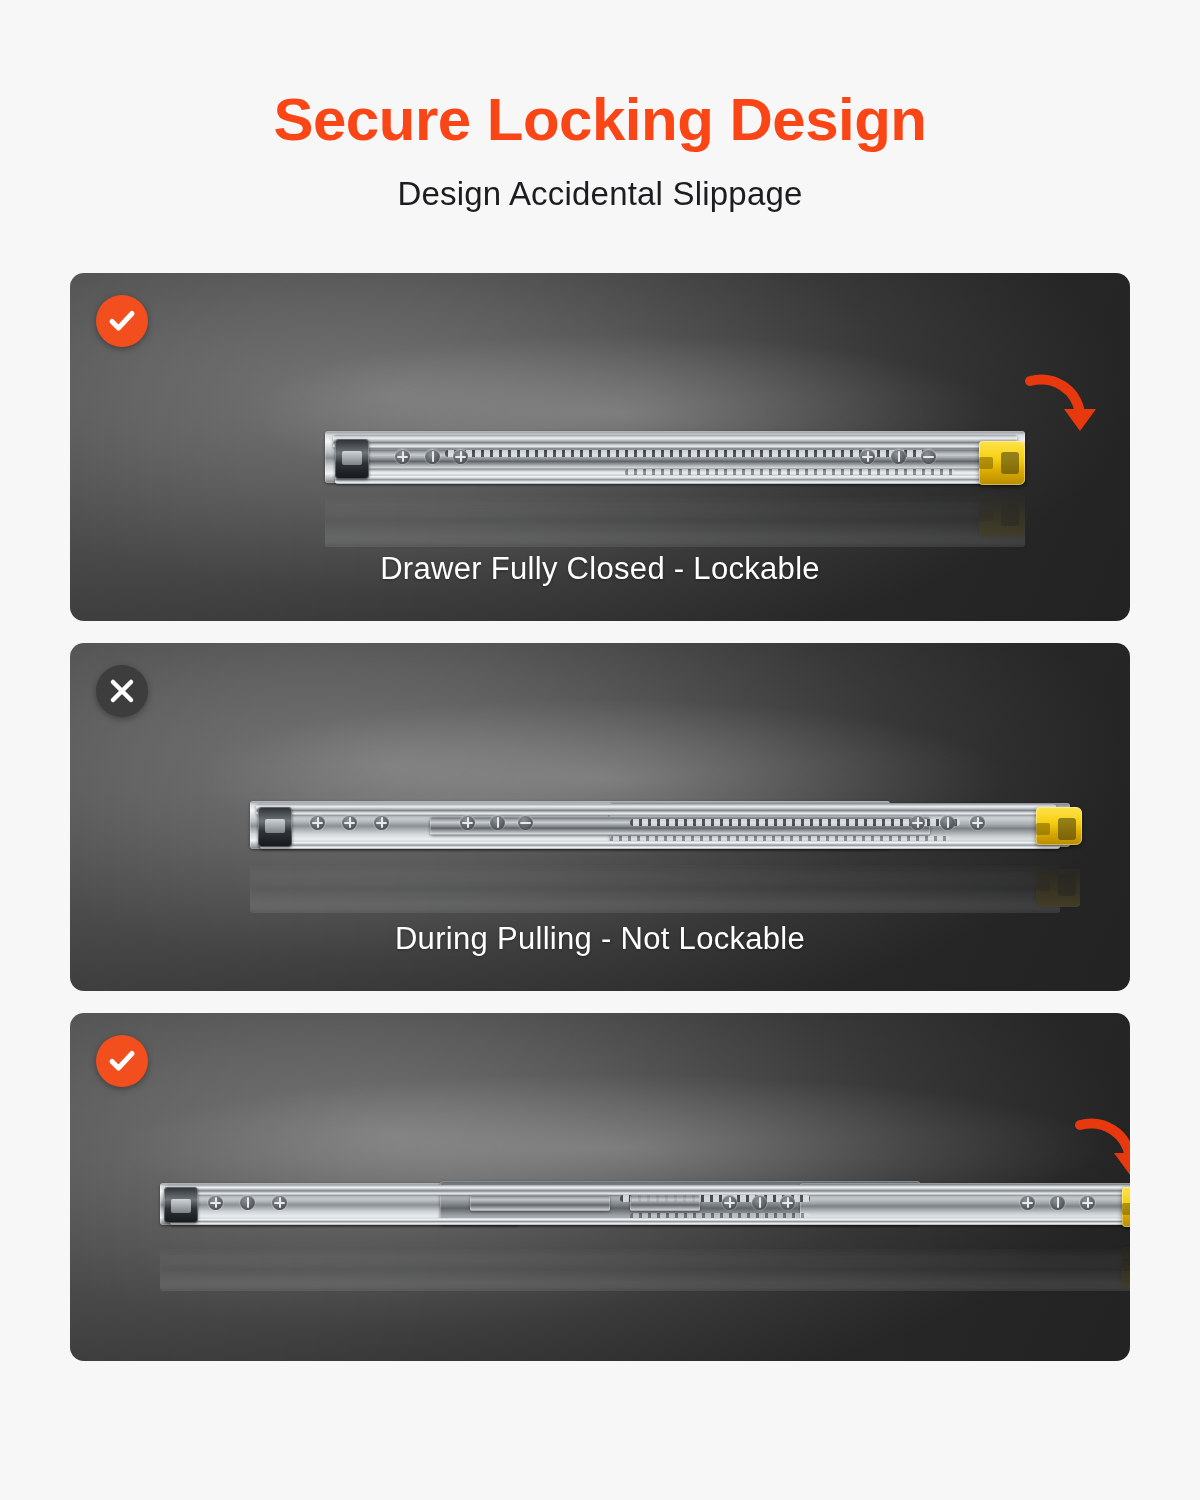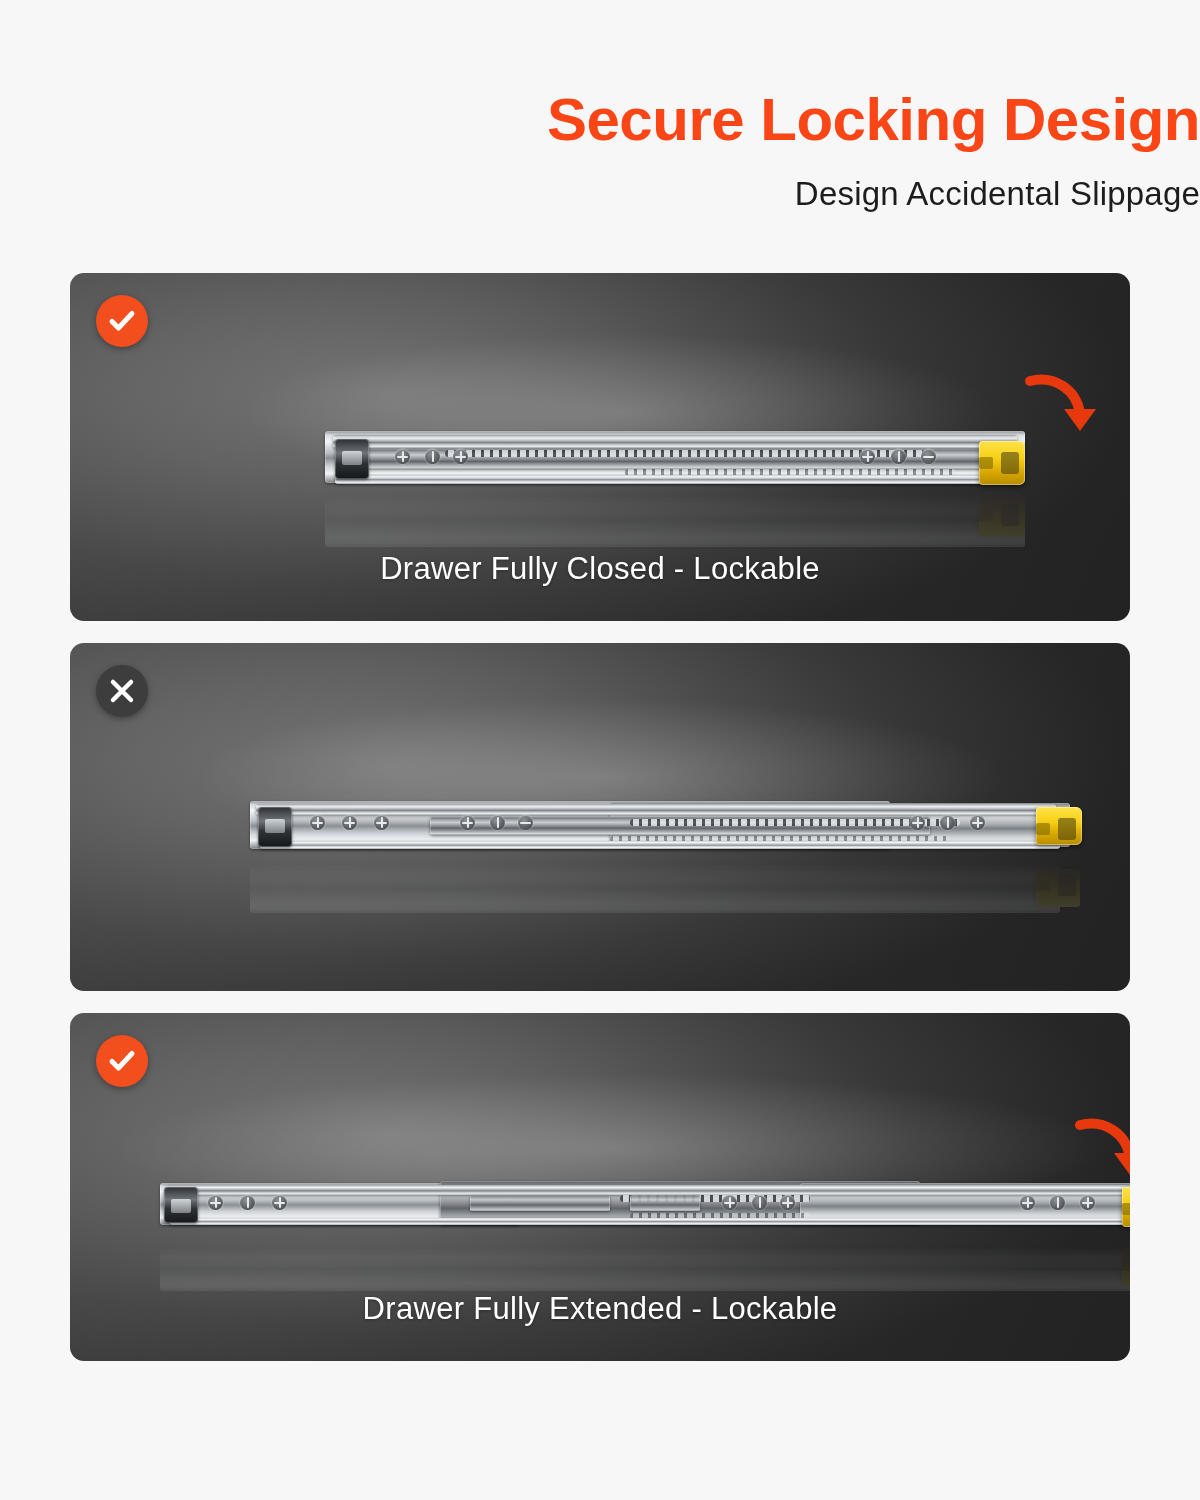--- a/index.html
+++ b/index.html
@@ -18,21 +18,21 @@
     position: relative;
     width: 1200px;
     height: 1500px;
     background: #f7f7f7;
     box-sizing: border-box;
   }
 
   
   .header {
     padding-top: 88px;
-    text-align: right;
+    text-align: center;
   }
   .title {
     font-size: 60px;
     font-weight: bold;
     color: #fa4616;
     letter-spacing: -0.5px;
     line-height: 1.05;
     margin: 0;
   }
   .subtitle {
@@ -363,20 +363,21 @@
           <div class="bracket" style="left:8px; top:14px;"></div>
           <div class="lever" style="left:786px; top:14px; height:38px;"></div>
 
           <div class="reflection">
             <div class="bar" style="left:0; top:8px; width:810px; height:48px;"></div>
             <div class="lever" style="left:786px; top:14px; height:38px;"></div>
           </div>
         </div>
       </div>
 
+      <div class="caption">During Pulling - Not Lockable</div>
     </div>
 
     <div class="panel">
 
       <div class="badge ok">
         <svg width="30" height="30" viewBox="0 0 30 30">
           <path d="M5 15.5 L11.5 22 L25 7.5" fill="none" stroke="#ffffff" stroke-width="5" stroke-linecap="round" stroke-linejoin="round"></path>
         </svg>
       </div>
 
@@ -419,17 +420,16 @@
             <div class="lever" style="left:962px; top:14px; height:40px;"></div>
           </div>
         </div>
       </div>
 
       <svg class="arrow" style="left:1000px; top:100px;" viewBox="0 0 80 72">
         <path d="M10 12 C 34 6, 56 20, 60 44" fill="none" stroke="#e8380d" stroke-width="10" stroke-linecap="round"></path>
         <path d="M44 40 L60 62 L76 40 Z" fill="#e8380d"></path>
       </svg>
 
-      <div class="caption">Drawer Fully Extended - Lockable</div>
     </div>
 
   </div>
 </div>
 
 </body></html>

